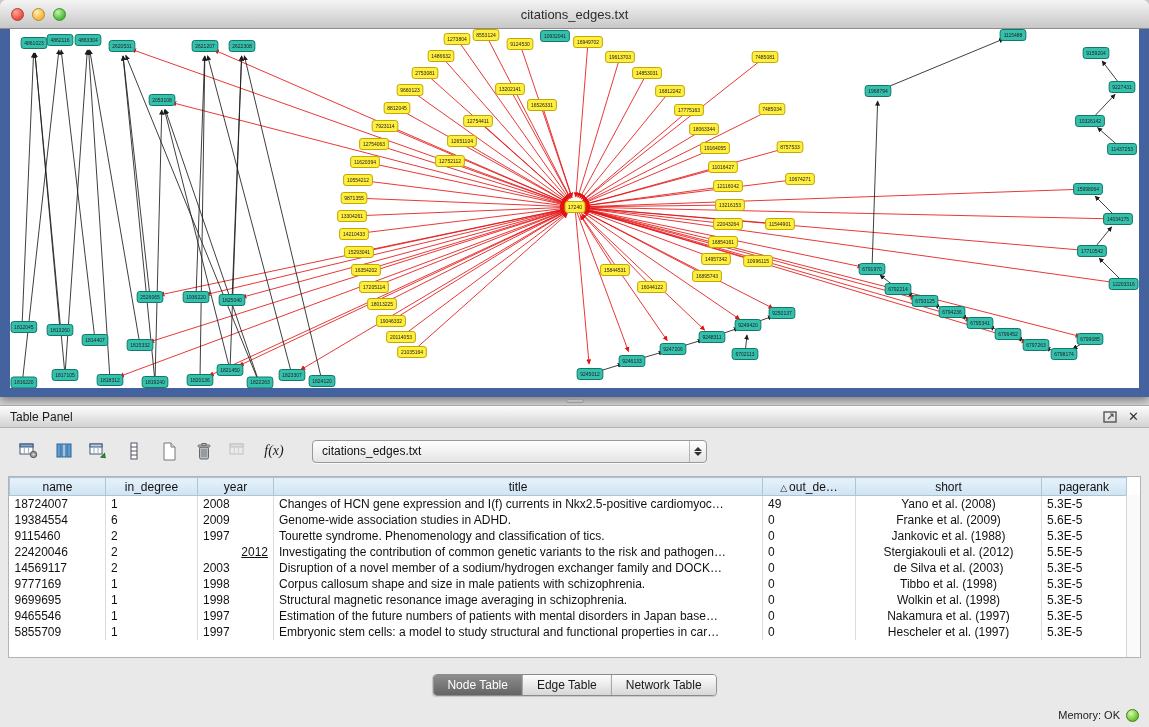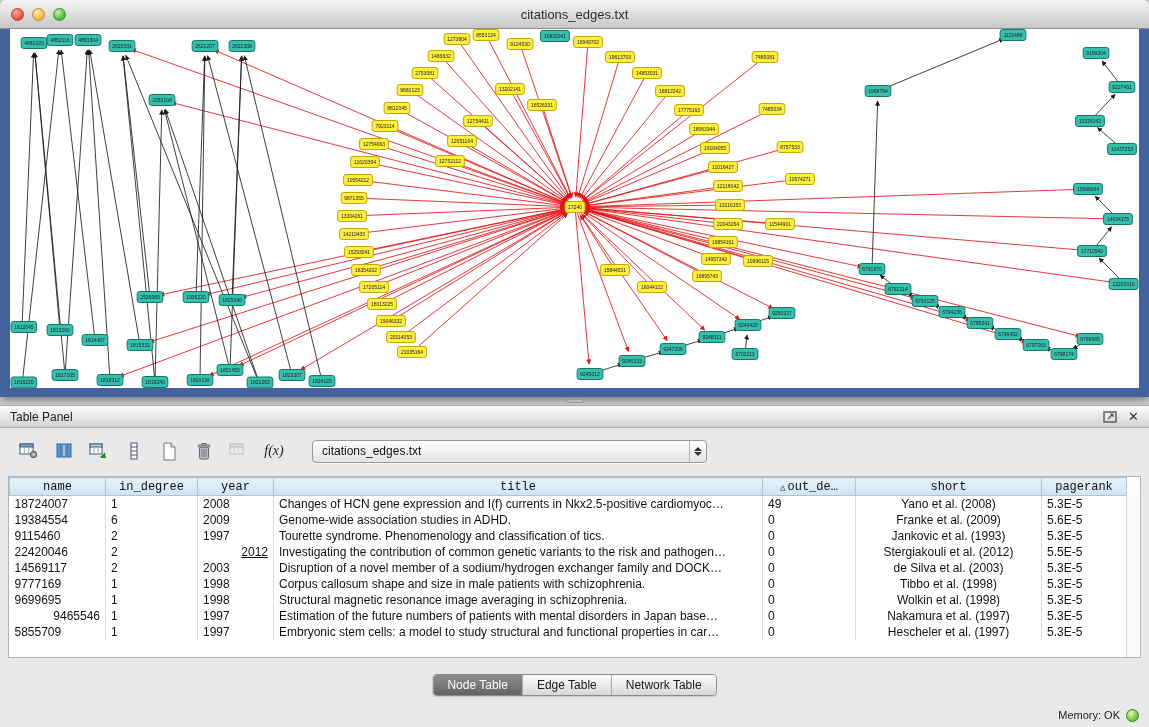--- a/index.html
+++ b/index.html
@@ -48,21 +48,21 @@
   .combo-text { flex:1; padding-left:9px; overflow:hidden; white-space:nowrap; }
   .combo-arrows { width:17px; height:100%; border-left:1px solid #b5b5b5; display:flex;
     flex-direction:column; align-items:center; justify-content:center; gap:1px; }
   .tri-up   { width:0; height:0; border-left:4px solid transparent; border-right:4px solid transparent; border-bottom:4px solid #333; }
   .tri-down { width:0; height:0; border-left:4px solid transparent; border-right:4px solid transparent; border-top:4px solid #333; }
 
   .table-wrap { margin:8px 8px 0 8px; width:1133px; height:182px; background:#fff;
     border:1px solid #b3b3b3; overflow:hidden; position:relative; }
   table { border-collapse:collapse; table-layout:fixed; width:1117px; }
   thead th { height:18px; background:linear-gradient(#e6f2fb,#cfe3f2); border:1px solid #aec5d6;
-    font-weight:normal; font-size:12px; color:#111; padding:0 3px; overflow:hidden; white-space:nowrap;font-family:Liberation Mono, monospace; }
+    font-weight:normal; font-size:12px; color:#111; padding:0 3px; overflow:hidden; white-space:nowrap; }
   thead th .sortmark { font-size:9px; margin-right:2px; color:#222; }
   tbody td { height:16px; font-size:12px; color:#111; padding:0 5px; border-right:1px solid #dcdcdc;
     overflow:hidden; white-space:nowrap; line-height:16px; }
   .vscroll { position:absolute; top:18px; right:0; width:14px; bottom:0; background:#fafafa; border-left:1px solid #d5d5d5; }
 
   .tabs { position:absolute; left:50%; transform:translateX(-50%); top:268px; display:flex;
     border:1px solid #8b8b8b; border-radius:4px; overflow:hidden;
     box-shadow:0 1px 1px rgba(0,0,0,.15); }
   .tab { padding:3px 14px; font-size:12px; color:#1a1a1a; background:linear-gradient(#fefefe,#d7d7d7);
     border-right:1px solid #9b9b9b; white-space:nowrap; }
@@ -733,21 +733,21 @@
             <td style="width: 93px; text-align: left;">0</td>
             <td style="width: 186px; text-align: center;">Franke et al. (2009)</td>
             <td style="width: 85px; text-align: left;">5.6E-5</td>
           </tr>
           <tr>
             <td style="width: 96px; text-align: left;">9115460</td>
             <td style="width: 92px; text-align: left;">2</td>
             <td style="width: 76px; text-align: left;">1997</td>
             <td style="width: 489px; text-align: left;">Tourette syndrome. Phenomenology and classification of tics.</td>
             <td style="width: 93px; text-align: left;">0</td>
-            <td style="width: 186px; text-align: center;">Jankovic et al. (1993)</td>
+            <td style="width: 186px; text-align: center;">Jankovic et al. (1988)</td>
             <td style="width: 85px; text-align: left;">5.3E-5</td>
           </tr>
           <tr>
             <td style="width: 96px; text-align: left;">22420046</td>
             <td style="width: 92px; text-align: left;">2</td>
             <td style="width: 76px; text-align: right; text-decoration: underline;">2012</td>
             <td style="width: 489px; text-align: left;">Investigating the contribution of common genetic variants to the risk and pathogen…</td>
             <td style="width: 93px; text-align: left;">0</td>
             <td style="width: 186px; text-align: center;">Stergiakouli et al. (2012)</td>
             <td style="width: 85px; text-align: left;">5.5E-5</td>
@@ -773,21 +773,21 @@
           <tr>
             <td style="width: 96px; text-align: left;">9699695</td>
             <td style="width: 92px; text-align: left;">1</td>
             <td style="width: 76px; text-align: left;">1998</td>
             <td style="width: 489px; text-align: left;">Structural magnetic resonance image averaging in schizophrenia.</td>
             <td style="width: 93px; text-align: left;">0</td>
             <td style="width: 186px; text-align: center;">Wolkin et al. (1998)</td>
             <td style="width: 85px; text-align: left;">5.3E-5</td>
           </tr>
           <tr>
-            <td style="width: 96px; text-align: right;">9465546</td>
+            <td style="width: 96px; text-align: left;">9465546</td>
             <td style="width: 92px; text-align: left;">1</td>
             <td style="width: 76px; text-align: left;">1997</td>
             <td style="width: 489px; text-align: left;">Estimation of the future numbers of patients with mental disorders in Japan base…</td>
             <td style="width: 93px; text-align: left;">0</td>
             <td style="width: 186px; text-align: center;">Nakamura et al. (1997)</td>
             <td style="width: 85px; text-align: left;">5.3E-5</td>
           </tr>
           <tr>
             <td style="width: 96px; text-align: left;">5855709</td>
             <td style="width: 92px; text-align: left;">1</td>

